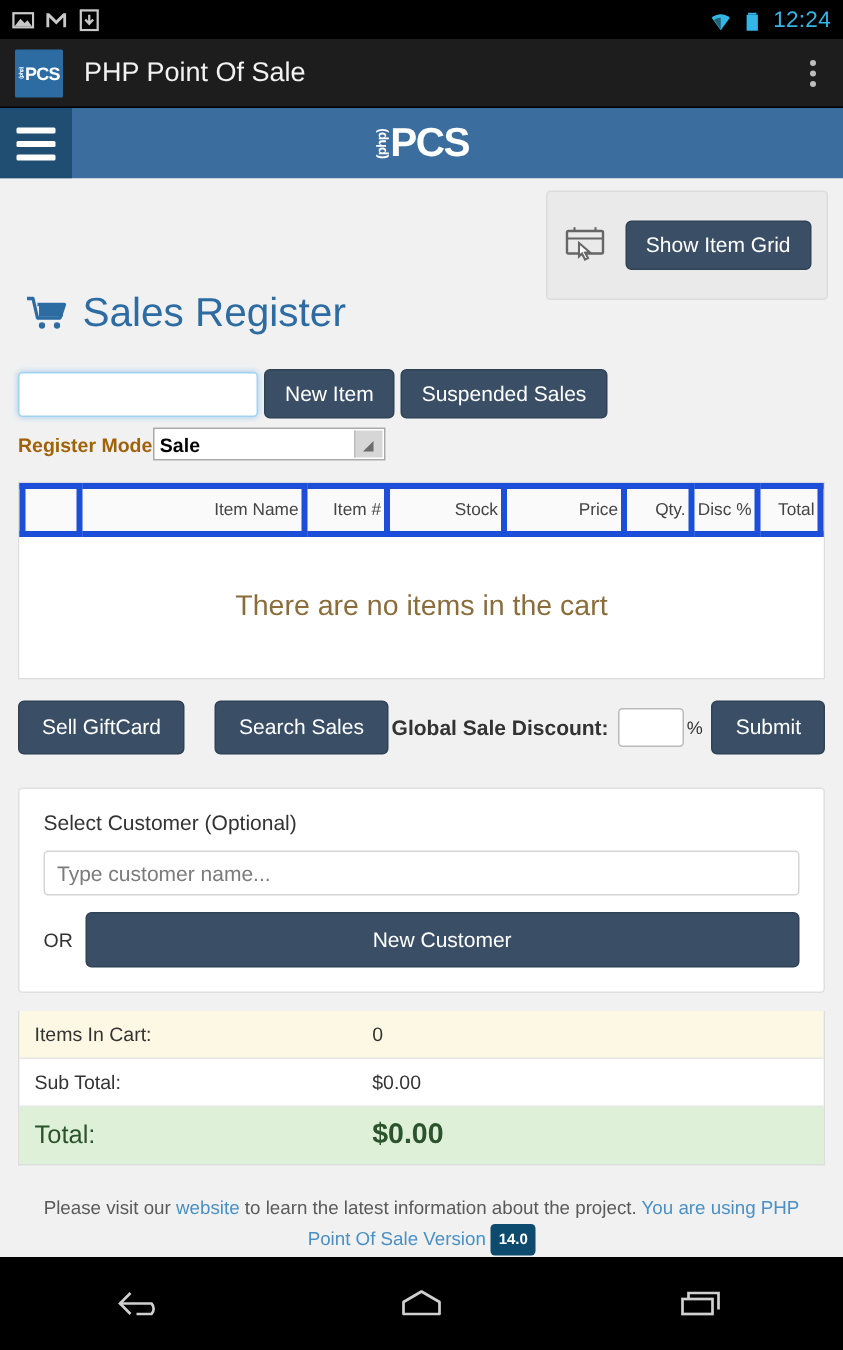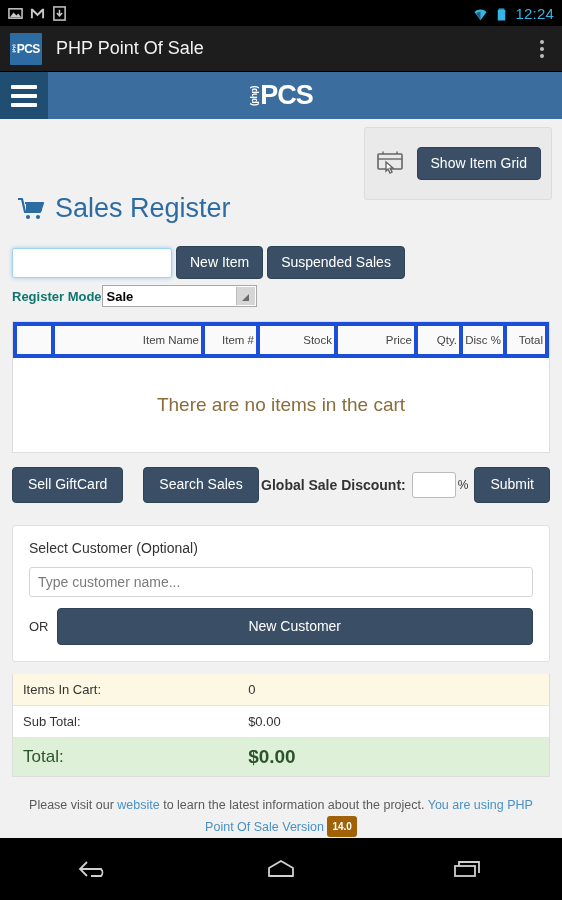--- a/index.html
+++ b/index.html
@@ -76,21 +76,21 @@
   .cart-icon { width: 28px; height: 24px; display: block; }
 
   .register-row { display: flex; align-items: center; gap: 4px; padding: 22px 0 0 12px; }
   .scan-input {
     width: 160px; height: 30px; border: 1px solid #9fd3f0; border-radius: 3px;
     box-shadow: 0 0 4px rgba(102,175,233,.6); padding: 0 6px;
     font-size: 14px; font-family: "Liberation Sans", sans-serif; background: #fff;
     outline: none; color: #333;
   }
   .mode-row { display: flex; align-items: center; padding: 6px 0 0 12px; }
-  .mode-label { font-size: 13px; font-weight: bold; color: #0f766e; }
+  .mode-label { font-size: 13px; font-weight: bold; color: #a16207; }
   .mode-select {
     width: 155px; height: 22px; font-size: 13px; font-weight: bold;
     font-family: "Liberation Sans", sans-serif; color: #000;
     border: 1px solid #a8a8a8; background: #fff; position: relative;
     display: flex; align-items: center; padding-left: 4px;
   }
   .mode-select .caret {
     position: absolute; right: 1px; top: 1px; bottom: 1px; width: 19px;
     background: #d6d6d6; border-left: 1px solid #bdbdbd;
     display: flex; align-items: flex-end; justify-content: center;
@@ -150,21 +150,21 @@
   tr.total-row td { background: #dff0d8; color: #2b542c; font-size: 17px; border-bottom: none; }
   tr.total-row td.val { font-weight: bold; font-size: 19px; }
 
   
   .footer {
     text-align: center; font-size: 12.5px; color: #5a5a5a; padding: 18px 18px 0 18px;
     line-height: 1.7;
   }
   .footer a { color: #4a90c4; text-decoration: none; }
   .badge {
-    display: inline-block; background: #a16207; color: #fff; font-size: 10px;
+    display: inline-block; background: #0c4a6e; color: #fff; font-size: 10px;
     font-weight: bold; border-radius: 3px; padding: 2px 5px; vertical-align: 1px;
   }
 
   
   .navbar {
     position: absolute; left: 0; bottom: 0; width: 562px; height: 62px;
     background: #000; display: flex; align-items: center; justify-content: space-around;
   }
   .nav-btn { width: 60px; height: 40px; display: flex; align-items: center; justify-content: center; }
 </style>

